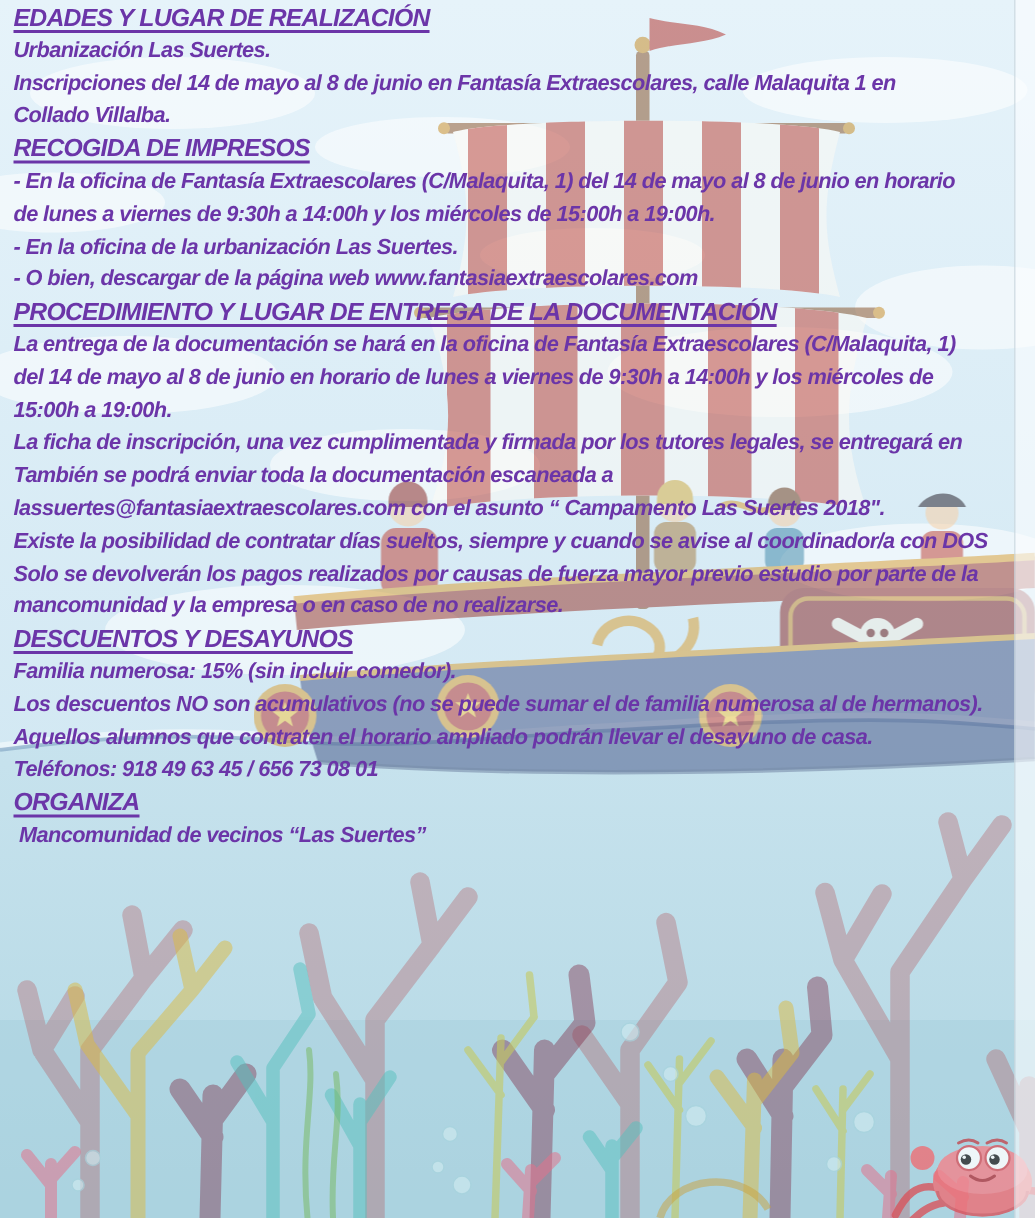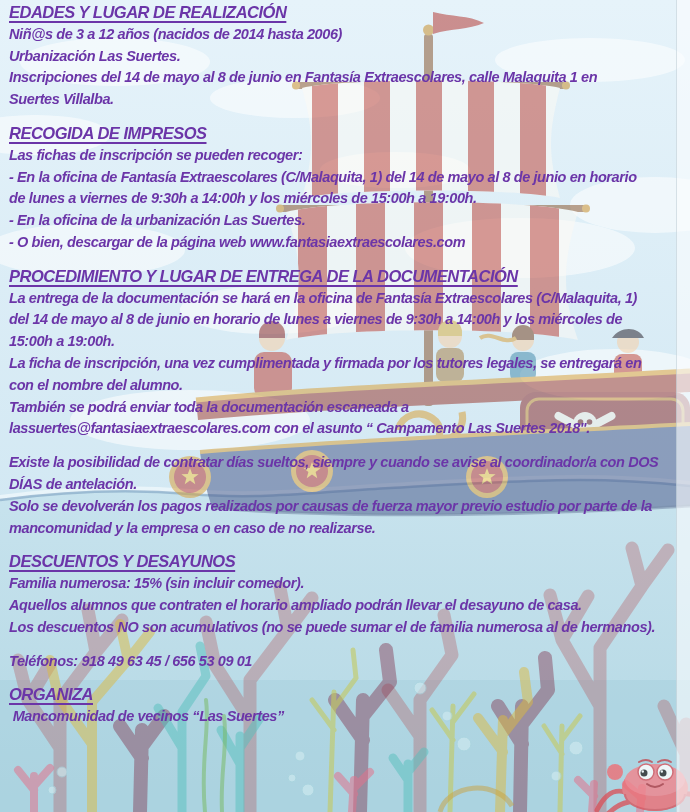--- a/index.html
+++ b/index.html
@@ -13,21 +13,21 @@
     position:absolute;top:0;right:0;width:13px;height:812px;z-index:2;
     background:rgba(252,254,255,.60);
     border-left:1px solid rgba(140,165,180,.32);
   }
   .content{
     position:absolute;inset:0;z-index:3;
     padding:2px 4px 0 9px;
     color:#6B35A8;
     font-style:italic;font-weight:bold;
   }
-  .doc-section{margin-top:12px;}
+  .doc-section{margin-top:0;}
   .doc-section:first-child{margin-top:0;}
   .heading{
     font-size:16.5px;line-height:21.8px;letter-spacing:-0.5px;
     text-decoration:underline;text-decoration-thickness:1.5px;text-underline-offset:2.5px;
     white-space:pre;
   }
   .line{
     font-size:14.5px;line-height:21.8px;letter-spacing:-0.4px;
     white-space:pre;
   }
@@ -212,55 +212,51 @@
     <path d="M-8,-2 Q0,4 8,-2" stroke="#b23a42" stroke-width="2" fill="none" stroke-linecap="round"></path>
   </g>
 </svg>
 </div>
 
 <div class="edge-strip"></div>
 
 <main class="content" id="flyer-sections">
     <section class="doc-section">
       <div class="heading">EDADES Y LUGAR DE REALIZACIÓN</div>
-      <div class="line">Niñ@s de 3 a 12 años (nacidos de 2014 hasta 2006)</div>
       <div class="line">Urbanización Las Suertes.</div>
       <div class="line">Inscripciones del 14 de mayo al 8 de junio en Fantasía Extraescolares, calle Malaquita 1 en</div>
-      <div class="line">Suertes Villalba.</div>
+      <div class="line">Collado Villalba.</div>
     </section>
     <section class="doc-section">
       <div class="heading">RECOGIDA DE IMPRESOS</div>
-      <div class="line">Las fichas de inscripción se pueden recoger:</div>
       <div class="line">- En la oficina de Fantasía Extraescolares (C/Malaquita, 1) del 14 de mayo al 8 de junio en horario</div>
       <div class="line">de lunes a viernes de 9:30h a 14:00h y los miércoles de 15:00h a 19:00h.</div>
       <div class="line">- En la oficina de la urbanización Las Suertes.</div>
       <div class="line">- O bien, descargar de la página web www.fantasiaextraescolares.com</div>
     </section>
     <section class="doc-section">
       <div class="heading">PROCEDIMIENTO Y LUGAR DE ENTREGA DE LA DOCUMENTACIÓN</div>
       <div class="line">La entrega de la documentación se hará en la oficina de Fantasía Extraescolares (C/Malaquita, 1)</div>
       <div class="line">del 14 de mayo al 8 de junio en horario de lunes a viernes de 9:30h a 14:00h y los miércoles de</div>
       <div class="line">15:00h a 19:00h.</div>
       <div class="line">La ficha de inscripción, una vez cumplimentada y firmada por los tutores legales, se entregará en</div>
-      <div class="line">con el nombre del alumno.</div>
       <div class="line">También se podrá enviar toda la documentación escaneada a</div>
       <div class="line">lassuertes@fantasiaextraescolares.com con el asunto “ Campamento Las Suertes 2018".</div>
     </section>
     <section class="doc-section">
       <div class="line">Existe la posibilidad de contratar días sueltos, siempre y cuando se avise al coordinador/a con DOS</div>
-      <div class="line">DÍAS de antelación.</div>
       <div class="line">Solo se devolverán los pagos realizados por causas de fuerza mayor previo estudio por parte de la</div>
       <div class="line">mancomunidad y la empresa o en caso de no realizarse.</div>
     </section>
     <section class="doc-section">
       <div class="heading">DESCUENTOS Y DESAYUNOS</div>
       <div class="line">Familia numerosa: 15% (sin incluir comedor).</div>
+      <div class="line">Los descuentos NO son acumulativos (no se puede sumar el de familia numerosa al de hermanos).</div>
       <div class="line">Aquellos alumnos que contraten el horario ampliado podrán llevar el desayuno de casa.</div>
-      <div class="line">Los descuentos NO son acumulativos (no se puede sumar el de familia numerosa al de hermanos).</div>
-    </section>
-    <section class="doc-section">
-      <div class="line">Teléfonos: 918 49 63 45 / 656 53 09 01</div>
+    </section>
+    <section class="doc-section">
+      <div class="line">Teléfonos: 918 49 63 45 / 656 73 08 01</div>
     </section>
     <section class="doc-section">
       <div class="heading">ORGANIZA</div>
       <div class="line"> Mancomunidad de vecinos “Las Suertes”</div>
     </section>
   </main>
 
 </body></html>

